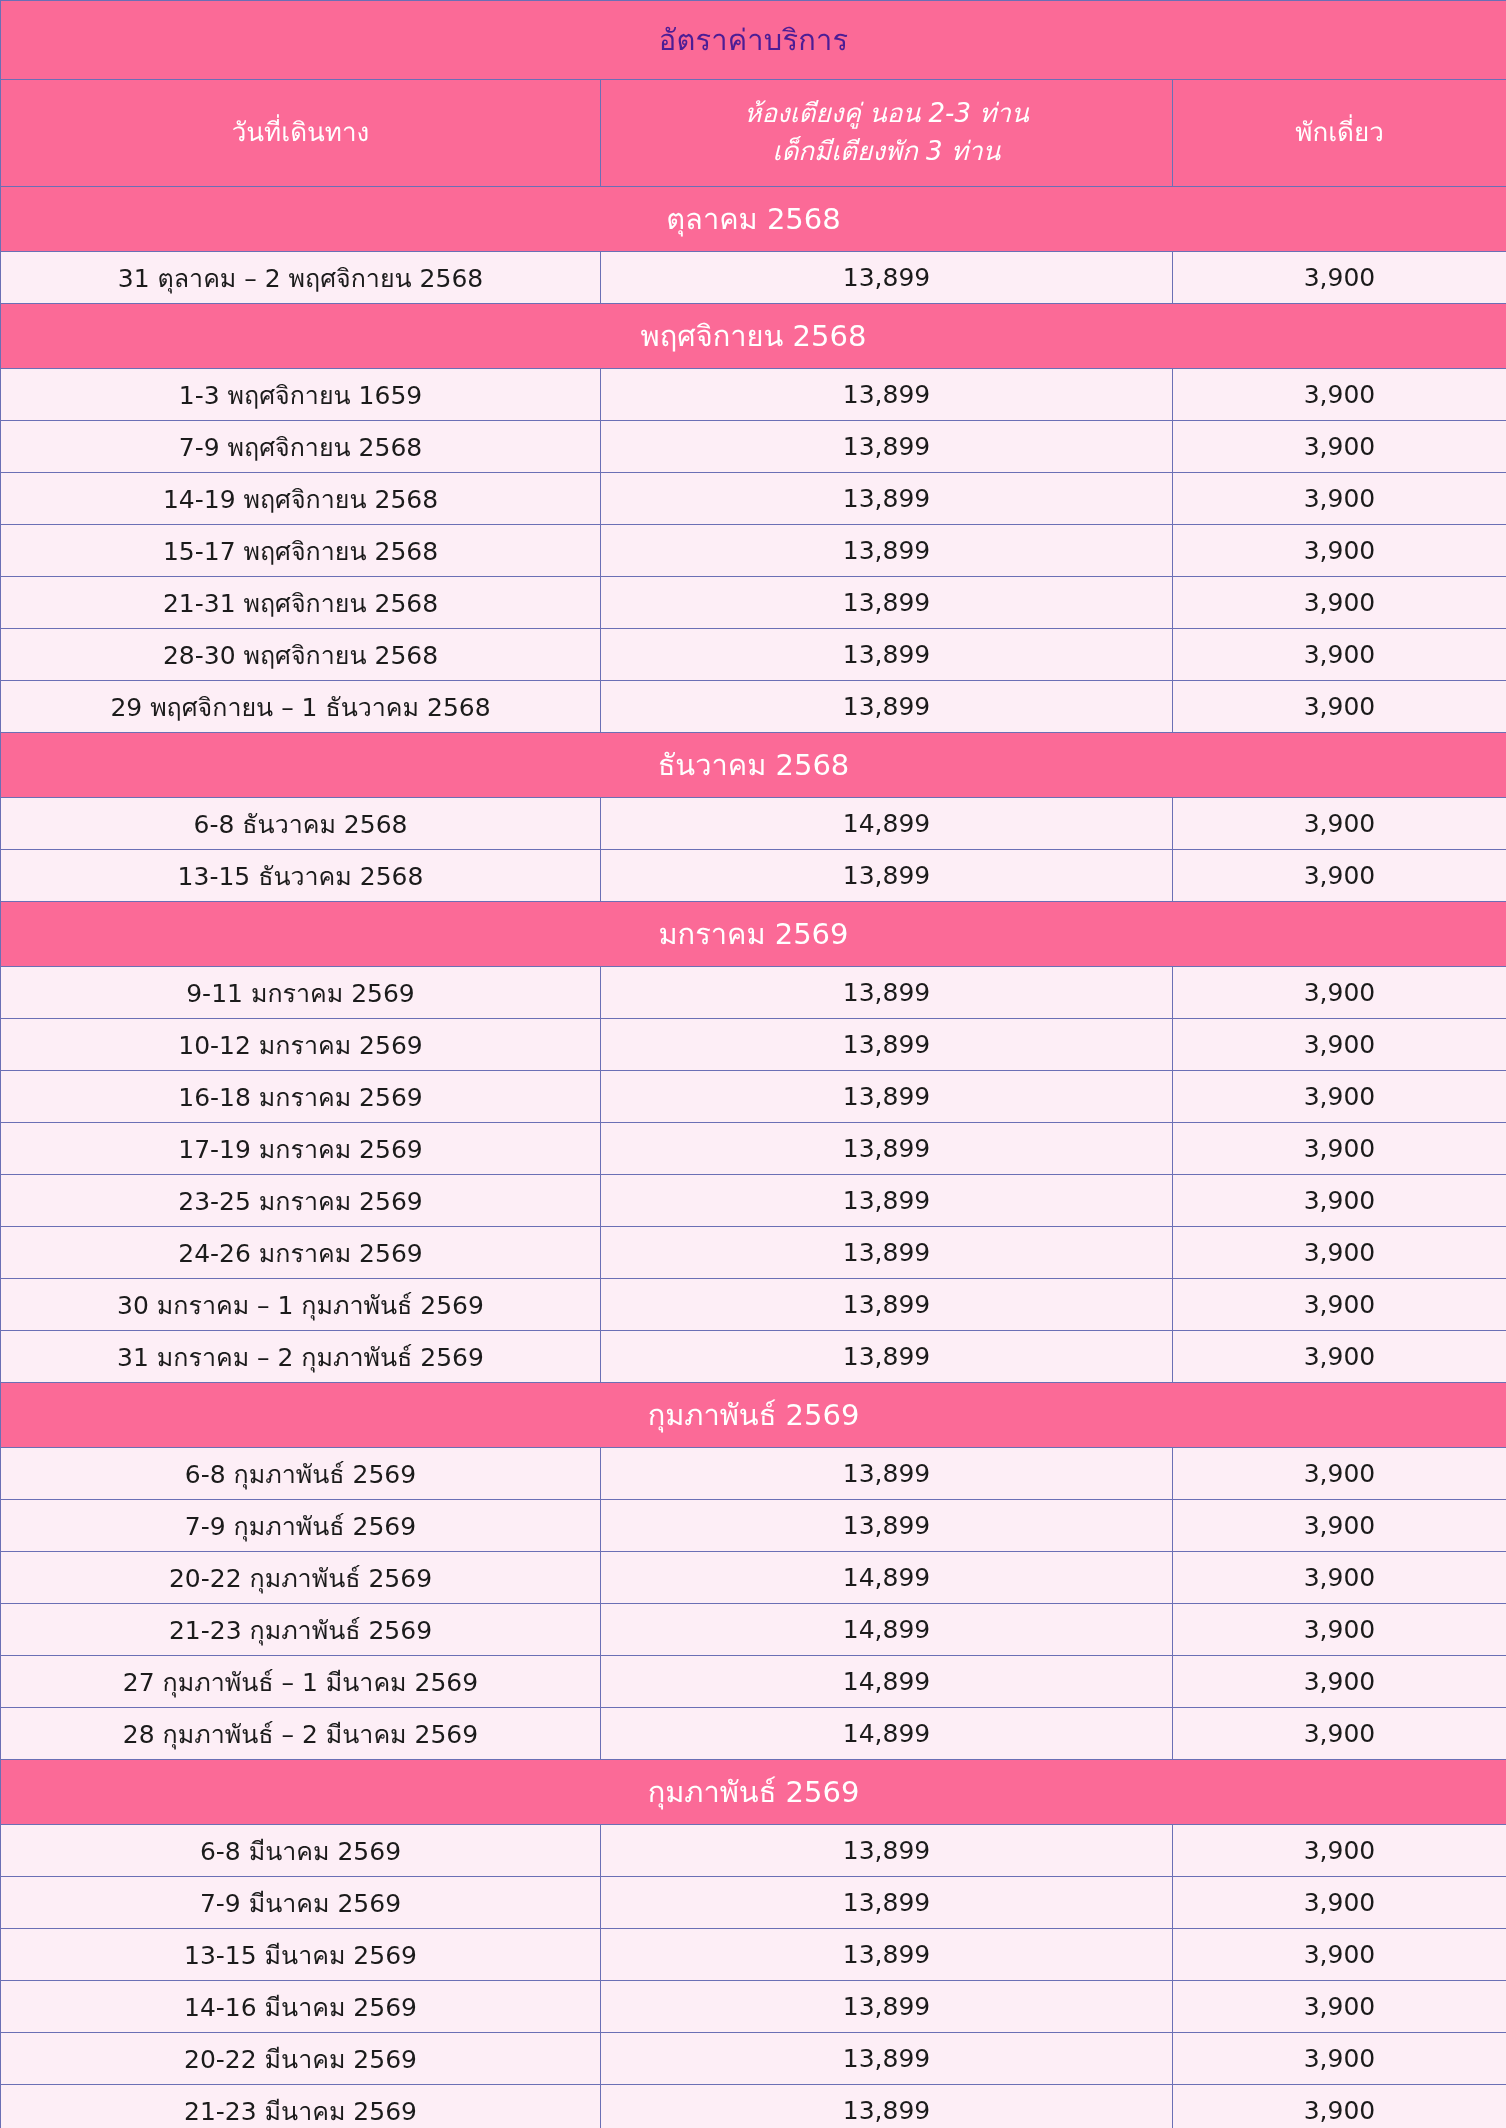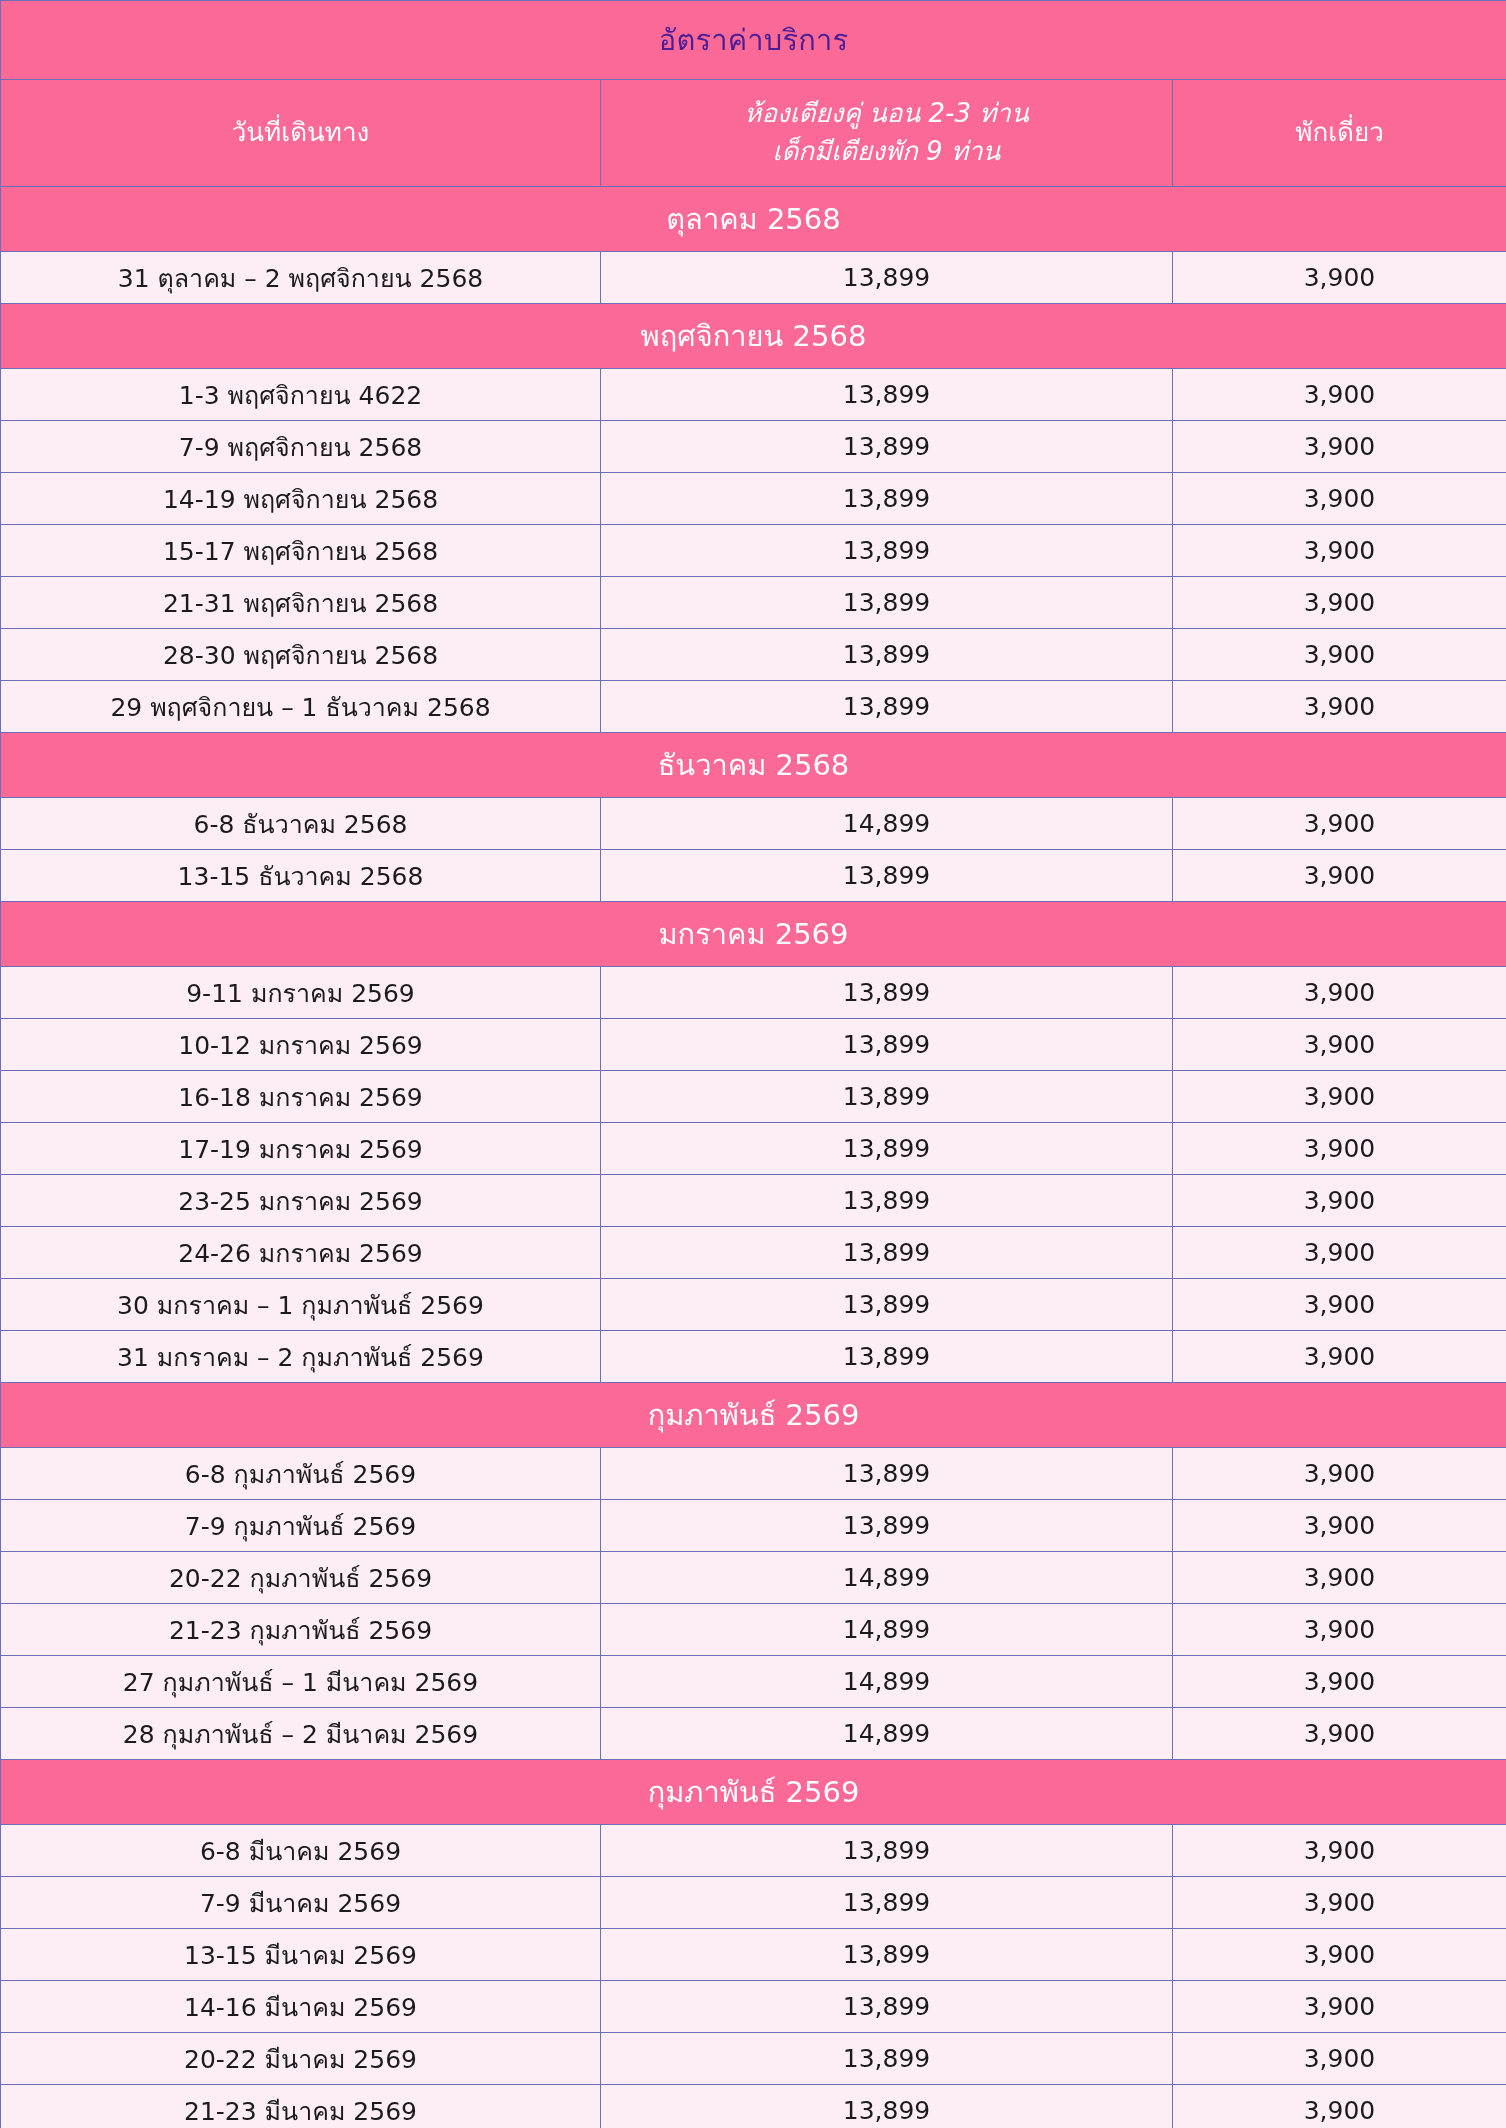--- a/index.html
+++ b/index.html
@@ -81,37 +81,37 @@
     <col class="col-single">
   </colgroup>
   <tbody>
     <tr>
       <td class="title-cell" colspan="3">อัตราค่าบริการ</td>
     </tr>
     <tr>
       <td class="head-cell">วันที่เดินทาง</td>
       <td class="head-cell">
         <span class="sub">ห้องเตียงคู่ นอน 2-3 ท่าน</span>
-        <span class="sub">เด็กมีเตียงพัก 9 ท่าน</span>
+        <span class="sub">เด็กมีเตียงพัก 3 ท่าน</span>
       </td>
       <td class="head-cell">พักเดี่ยว</td>
     </tr>
   <tr>
         <td class="month-cell" colspan="3">ตุลาคม 2568</td>
       </tr>
       <tr>
         <td class="data-cell date">31 ตุลาคม – 2 พฤศจิกายน 2568</td>
         <td class="data-cell">13,899</td>
         <td class="data-cell">3,900</td>
       </tr>
       <tr>
         <td class="month-cell" colspan="3">พฤศจิกายน 2568</td>
       </tr>
       <tr>
-        <td class="data-cell date">1-3 พฤศจิกายน 4622</td>
+        <td class="data-cell date">1-3 พฤศจิกายน 1659</td>
         <td class="data-cell">13,899</td>
         <td class="data-cell">3,900</td>
       </tr>
       <tr>
         <td class="data-cell date">7-9 พฤศจิกายน 2568</td>
         <td class="data-cell">13,899</td>
         <td class="data-cell">3,900</td>
       </tr>
       <tr>
         <td class="data-cell date">14-19 พฤศจิกายน 2568</td>

